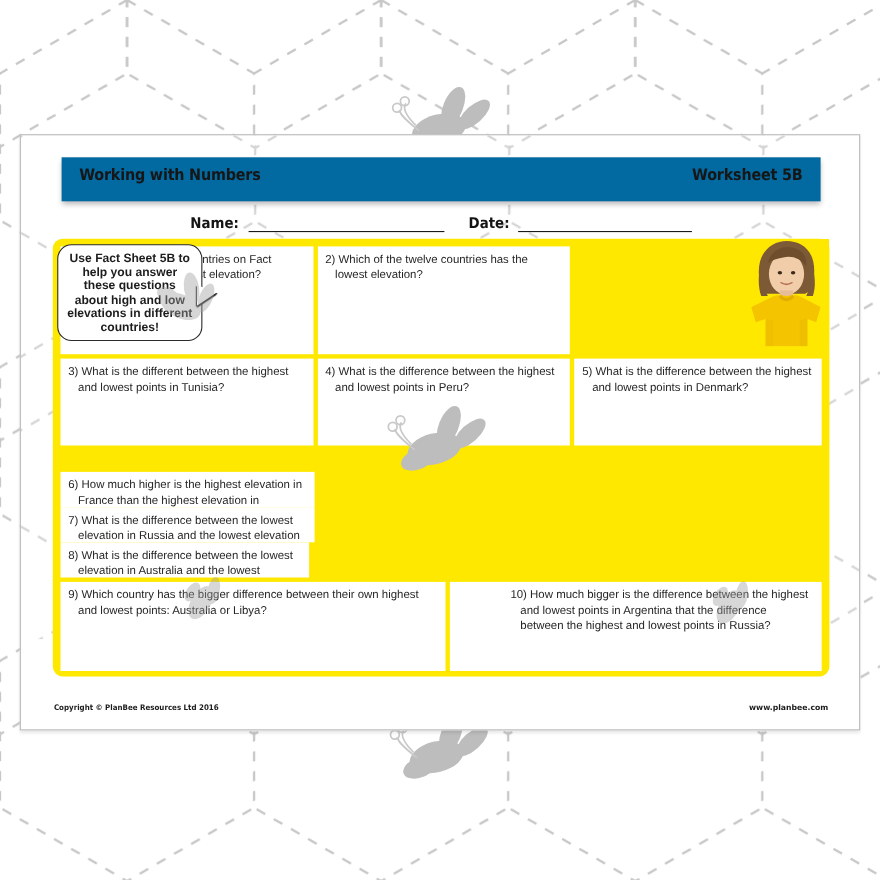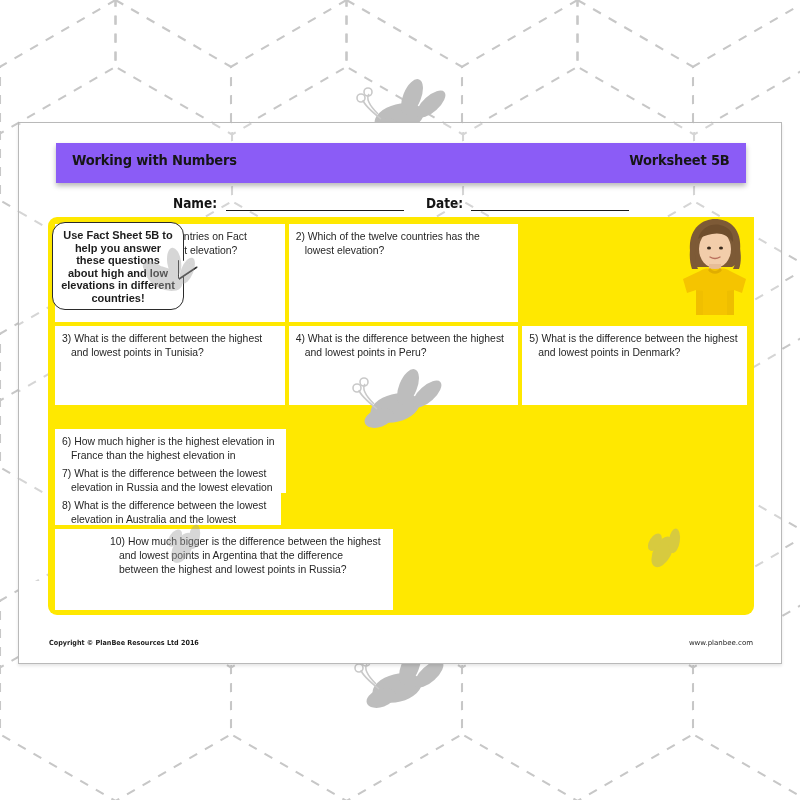--- a/index.html
+++ b/index.html
@@ -57,21 +57,21 @@
     height: 100%;
   }
 
   
   #title-banner {
     position: absolute;
     left: 37px;
     top: 20px;
     width: 690px;
     height: 40px;
-    background: #8b5cf6;
+    background: #0369a1;
     box-shadow: 0 3px 5px rgba(0,0,0,0.28);
     z-index: 6;
   }
   #title-banner .t-left {
     position: absolute;
     left: 16px;
     top: 9px;
     font-size: 14.5px;
     font-weight: bold;
     color: #161616;
@@ -242,21 +242,21 @@
     font-family: "DejaVu Sans", sans-serif;
     transform: scaleX(0.92);
     transform-origin: left center;
     white-space: nowrap;
   }
   #website-text {
     position: absolute;
     right: 1px;
     top: 0;
     font-size: 7px;
-    font-weight: normal;
+    font-weight: bold;
     color: #1b1b1b;
     font-family: "DejaVu Sans", sans-serif;
     white-space: nowrap;
   }
 
   
   .bee {
     position: absolute;
     z-index: 4;
     pointer-events: none;
@@ -437,20 +437,23 @@
         </div>
         <div class="cell c3b">
           <div class="q-text">7) What is the difference between the lowest elevation in Russia and the lowest elevation in Algeria?</div>
         </div>
         <div class="cell c3c">
           <div class="q-text">8) What is the difference between the lowest elevation in Australia and the lowest elevation in Ukraine?</div>
         </div>
       </div>
 
       <div class="grid-row" id="row4">
+        <div class="cell" id="cell-q9">
+          <div class="q-text">9) Which country has the bigger difference between their own highest and lowest points: Australia or Libya?</div>
+        </div>
         <div class="cell" id="cell-q10">
           <div class="q-text">10) How much bigger is the difference between the highest and lowest points in Argentina that the difference between the highest and lowest points in Russia?</div>
         </div>
       </div>
 
     </div>
 
     <div id="footer-row">
       <div id="copyright-text">Copyright © PlanBee Resources Ltd 2016</div>
       <div id="website-text">www.planbee.com</div>

